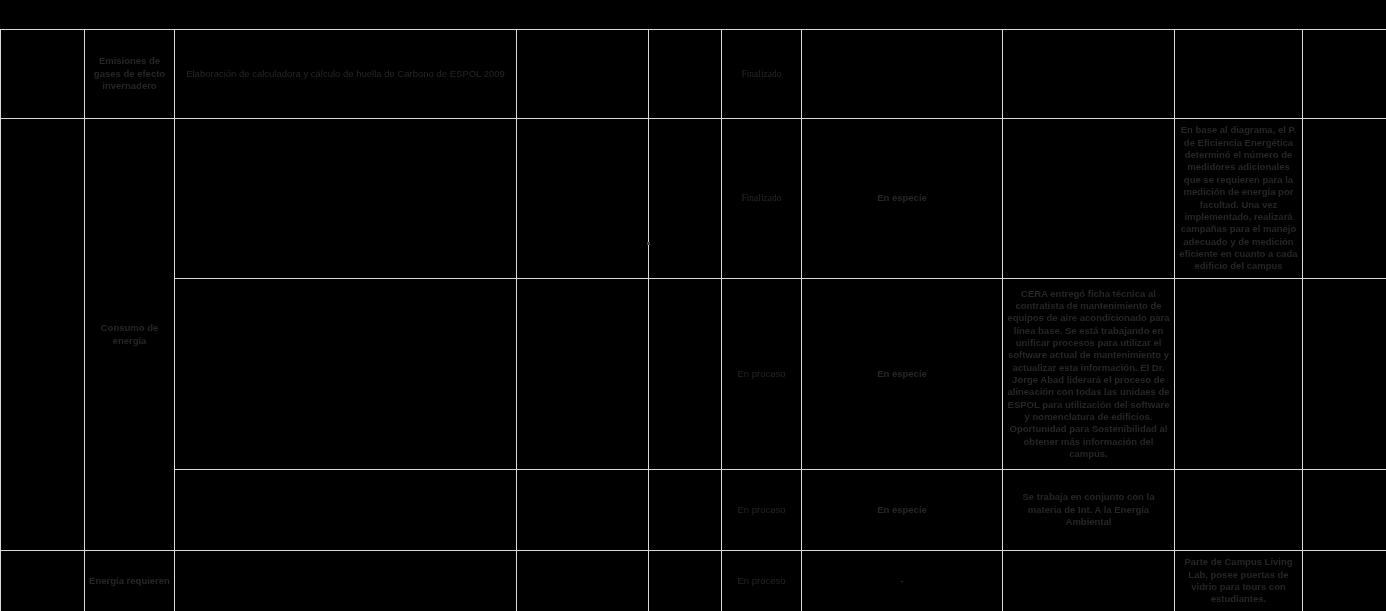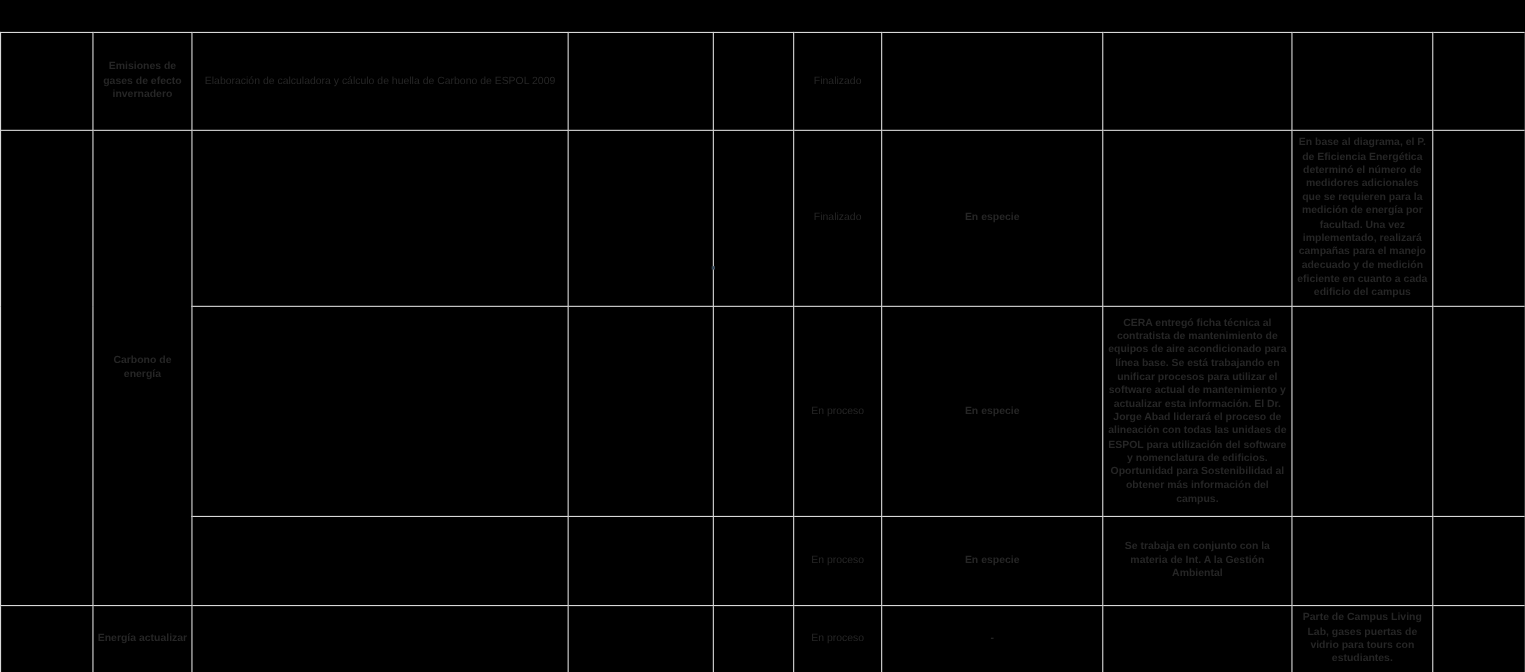--- a/index.html
+++ b/index.html
@@ -67,21 +67,21 @@
     font-size: 9.5px;
     color: #262626;
   }
 
   td.status {
     font-size: 10px;
     color: #1a1a1a;
     border-left: 1px solid #d9d9d9;
     border-right: 1px solid #d9d9d9;
   }
-  td.status-blue  { background: #9cc3e8; }
+  td.status-blue  { background: #9cc3e8; font-family: Liberation Serif, serif; }
   td.status-green { background: #c6e0ac; }
 
   td.longtext { font-size: 9.5px; line-height: 1.28; }
   td.note     { font-size: 9.5px; line-height: 1.30; font-weight: bold; }
   td.dash     { font-size: 9.5px; font-weight: bold; }
   td.empty    { }
 
   
   .artifact {
     position: absolute;
@@ -120,21 +120,21 @@
         <td class="empty"></td>
         <td class="status status-blue">Finalizado</td>
         <td class="empty"></td>
         <td class="note"></td>
         <td class="note"></td>
         <td class="empty"></td>
       </tr>
 
       <tr class="r1">
         <td class="empty" rowspan="3"></td>
-        <td class="theme" rowspan="3">Carbono de energía</td>
+        <td class="theme" rowspan="3">Consumo de energía</td>
         <td class="longtext"></td>
         <td class="empty"></td>
         <td class="empty"></td>
         <td class="status status-blue">Finalizado</td>
         <td class="dash">En especie</td>
         <td class="note"></td>
         <td class="note">En base al diagrama, el P. de Eficiencia Energética determinó el número de medidores adicionales que se requieren para la medición de energía por facultad. Una vez implementado, realizará campañas para el manejo adecuado y de medición eficiente en cuanto a cada edificio del campus</td>
         <td class="empty"></td>
       </tr>
 
@@ -148,35 +148,35 @@
         <td class="note"></td>
         <td class="empty"></td>
       </tr>
 
       <tr class="r3">
         <td class="longtext"></td>
         <td class="empty"></td>
         <td class="empty"></td>
         <td class="status status-green">En proceso</td>
         <td class="dash">En especie</td>
-        <td class="note">Se trabaja en conjunto con la materia de Int. A la Gestión Ambiental</td>
+        <td class="note">Se trabaja en conjunto con la materia de Int. A la Energía Ambiental</td>
         <td class="note"></td>
         <td class="empty"></td>
       </tr>
 
       <tr class="r4">
         <td class="empty"></td>
-        <td class="theme">Energía actualizar</td>
+        <td class="theme">Energía requieren</td>
         <td class="longtext"></td>
         <td class="empty"></td>
         <td class="empty"></td>
         <td class="status status-green">En proceso</td>
         <td class="dash">-</td>
         <td class="note"></td>
-        <td class="note">Parte de Campus Living Lab, gases puertas de vidrio para tours con estudiantes.</td>
+        <td class="note">Parte de Campus Living Lab, posee puertas de vidrio para tours con estudiantes.</td>
         <td class="empty"></td>
       </tr>
 
     </tbody>
   </table>
 
   <div class="artifact"></div>
 
 </div>
 

